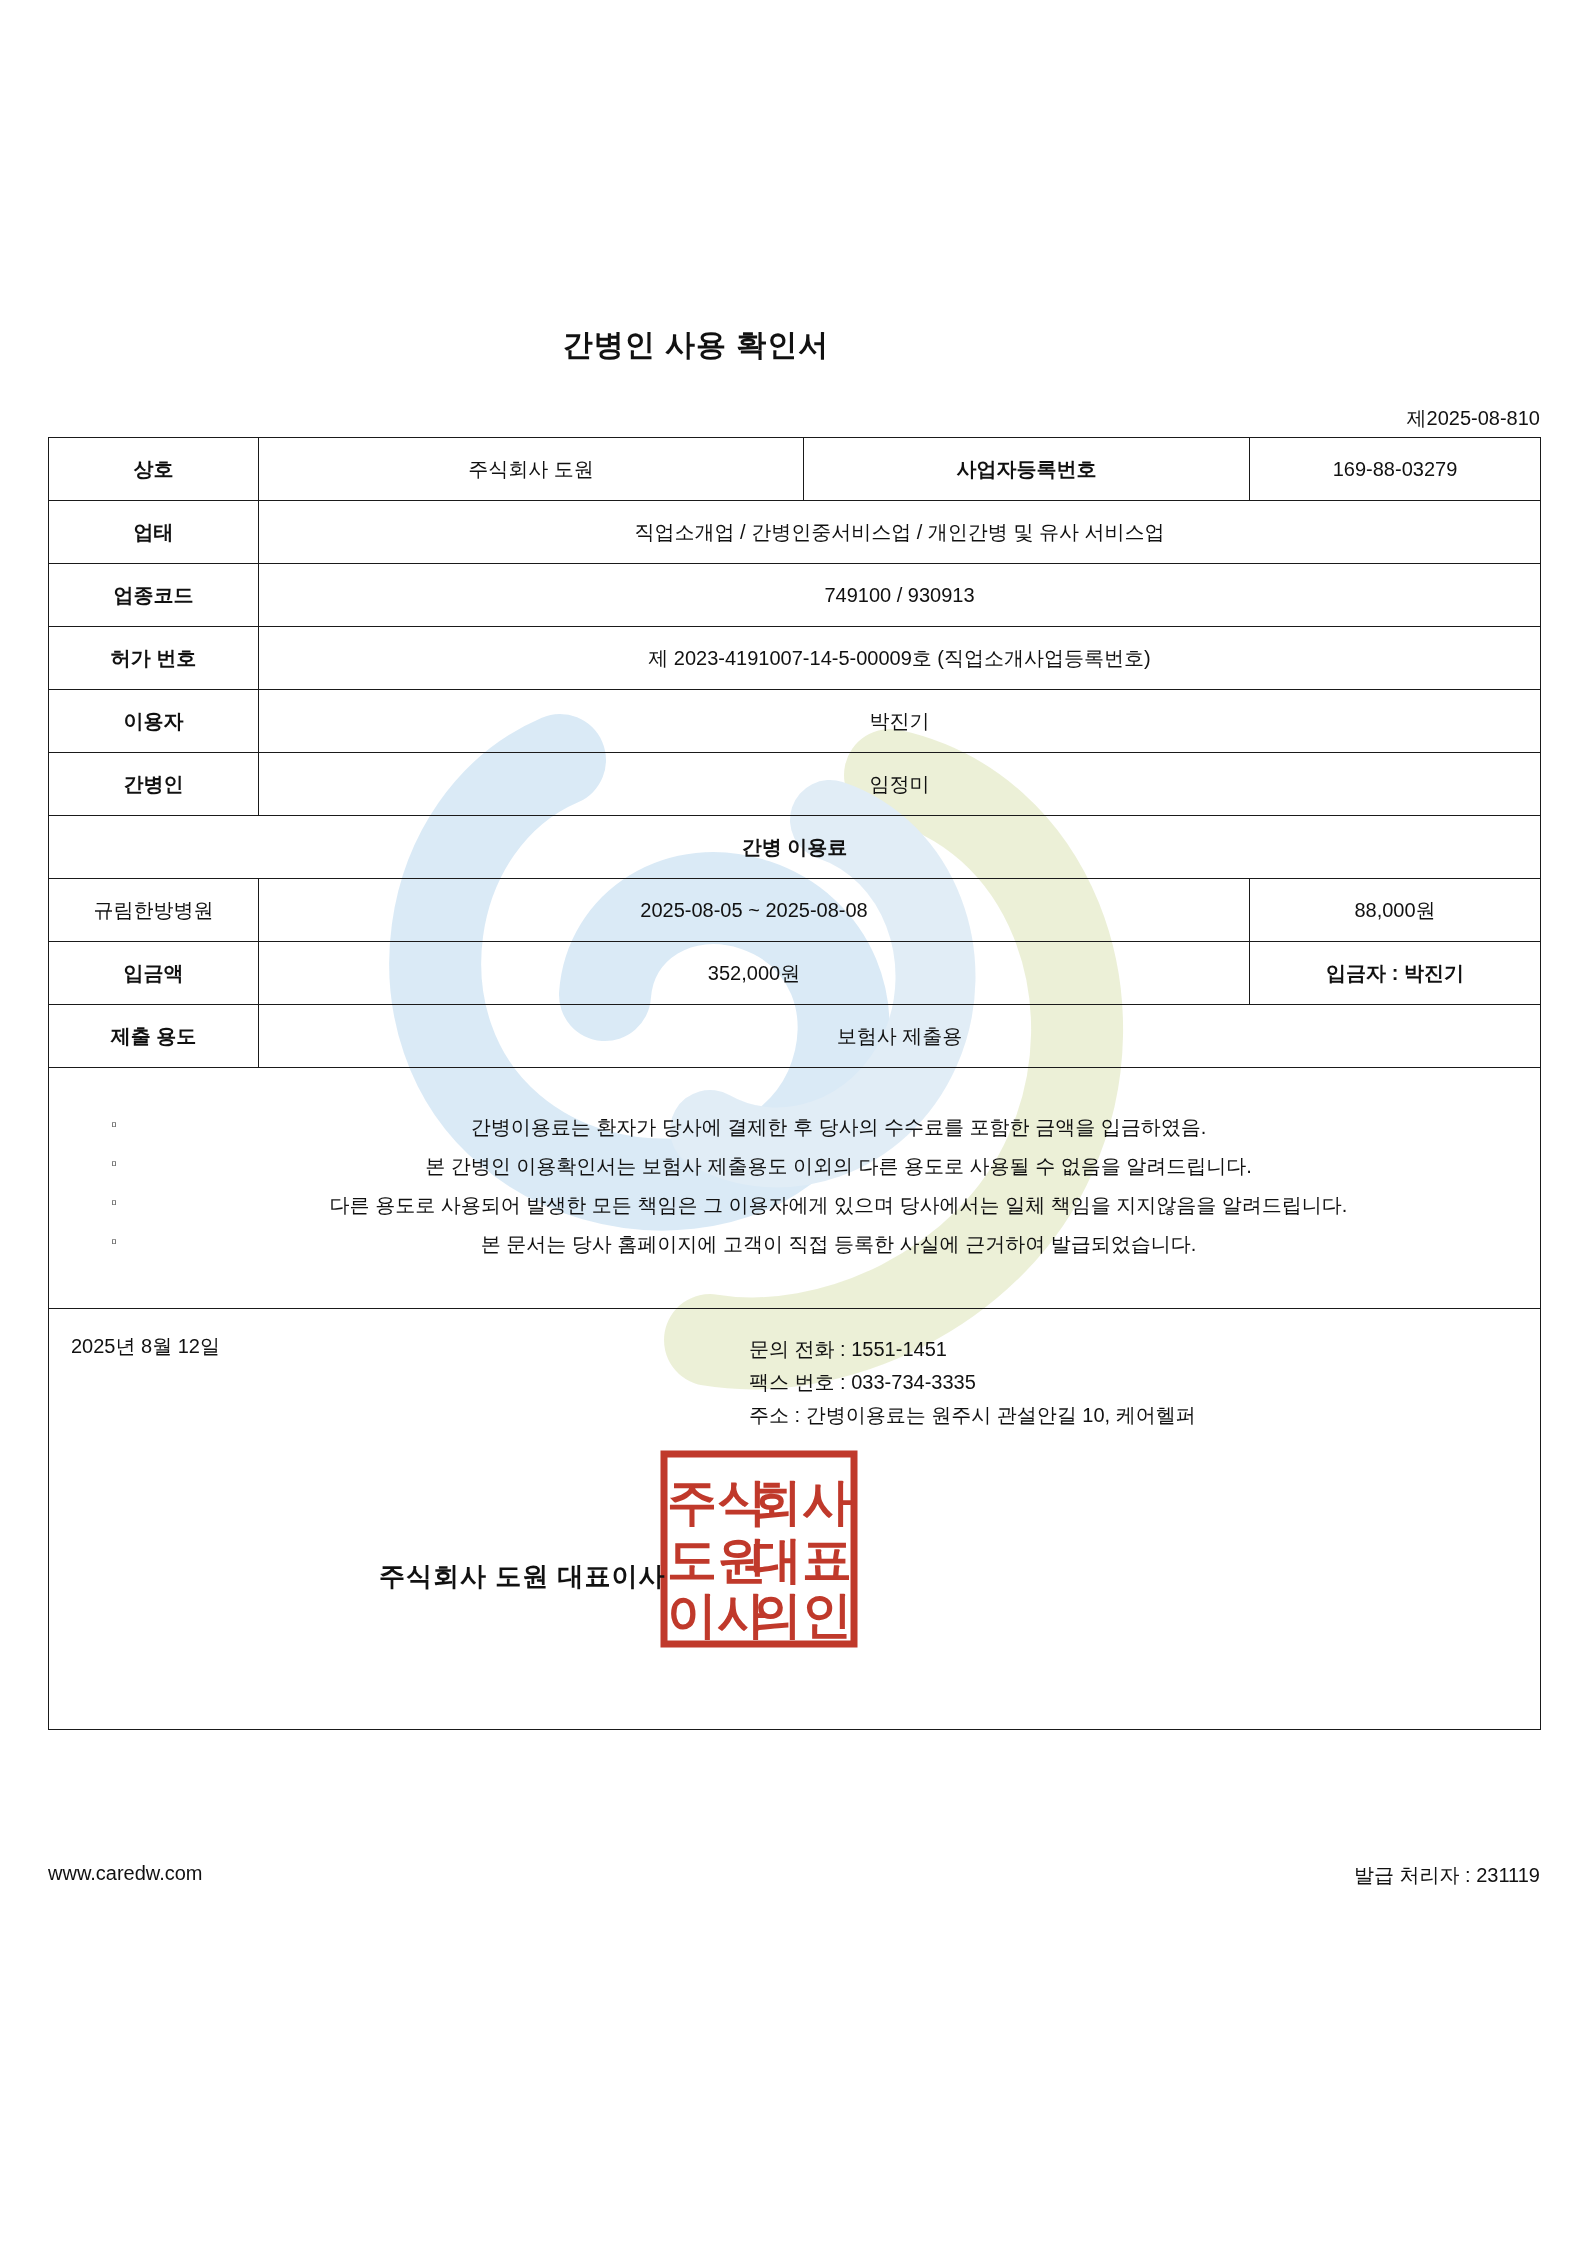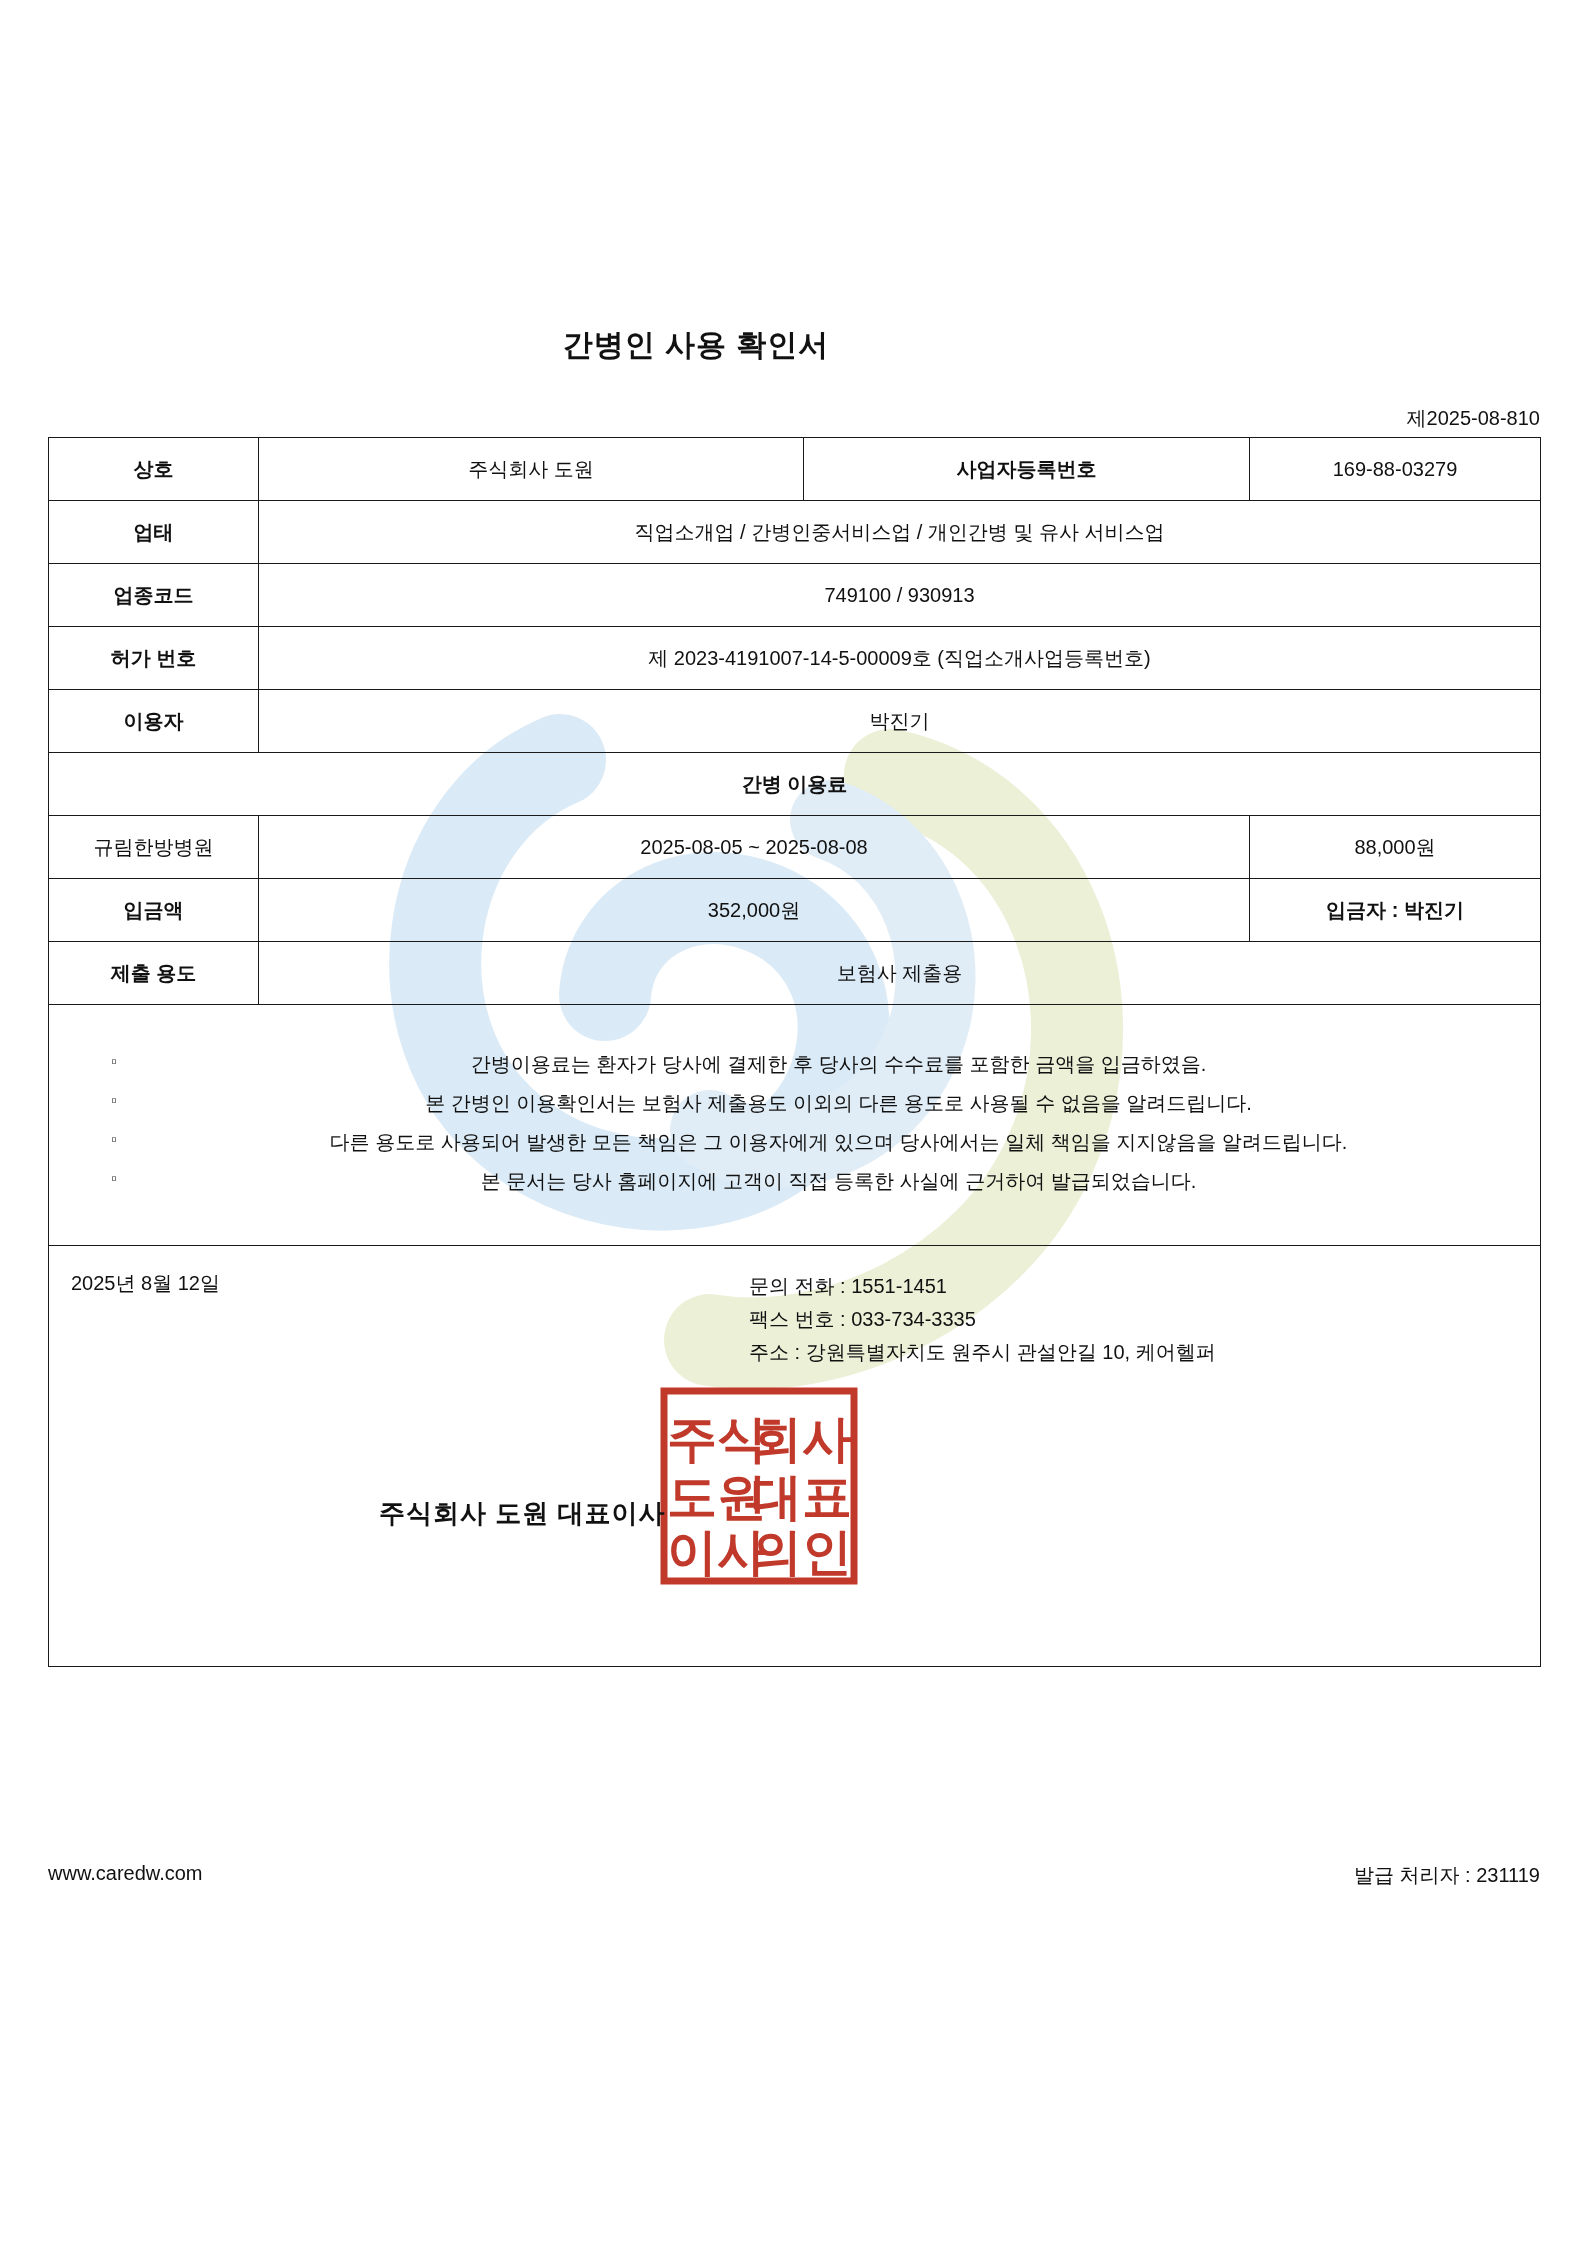--- a/index.html
+++ b/index.html
@@ -207,20 +207,24 @@
           <td colspan="4">749100 / 930913</td>
         </tr>
         <tr>
           <td class="label">허가 번호</td>
           <td colspan="4">제 2023-4191007-14-5-00009호 (직업소개사업등록번호)</td>
         </tr>
         <tr>
           <td class="label">이용자</td>
           <td colspan="4">박진기</td>
         </tr>
+        <tr>
+          <td class="label">간병인</td>
+          <td colspan="4">임정미</td>
+        </tr>
 
         <tr>
           <td class="section-title" colspan="5">간병 이용료</td>
         </tr>
 
         <tr>
           <td>규림한방병원</td>
           <td colspan="3">2025-08-05  ~  2025-08-08</td>
           <td>88,000원</td>
         </tr>
@@ -245,21 +249,21 @@
           </td>
         </tr>
 
         <tr>
           <td class="footer-cell" colspan="5">
             <div class="footer-inner">
               <div class="issue-date">2025년 8월 12일</div>
               <div class="contact">
                 <div>문의 전화 : 1551-1451</div>
                 <div>팩스 번호 : 033-734-3335</div>
-                <div>주소 : 강원특별자치도 원주시 관설안길 10, 케어헬퍼</div>
+                <div>주소 : 간병이용료는 원주시 관설안길 10, 케어헬퍼</div>
               </div>
 
               <svg class="stamp" viewBox="0 0 200 200" xmlns="http://www.w3.org/2000/svg">
                 <rect x="5" y="5" width="190" height="190" fill="none" stroke="#c0392b" stroke-width="7"></rect>
                 <g fill="#c0392b" font-family="'Liberation Serif', serif" font-weight="bold" font-size="50" text-anchor="middle">
                   <text x="58" y="70">주식</text>
                   <text x="143" y="70">회사</text>
                   <text x="58" y="128">도원</text>
                   <text x="143" y="128">대표</text>
                   <text x="58" y="183">이사</text>

